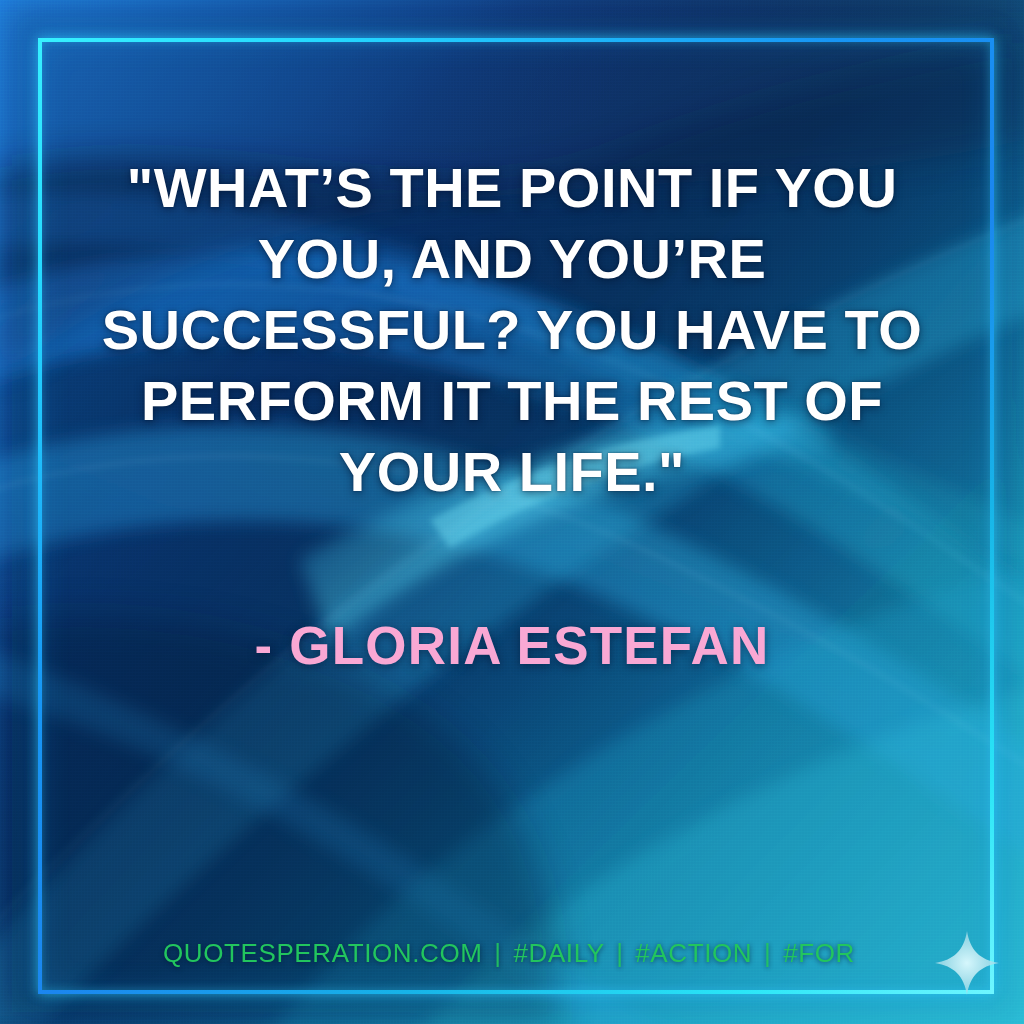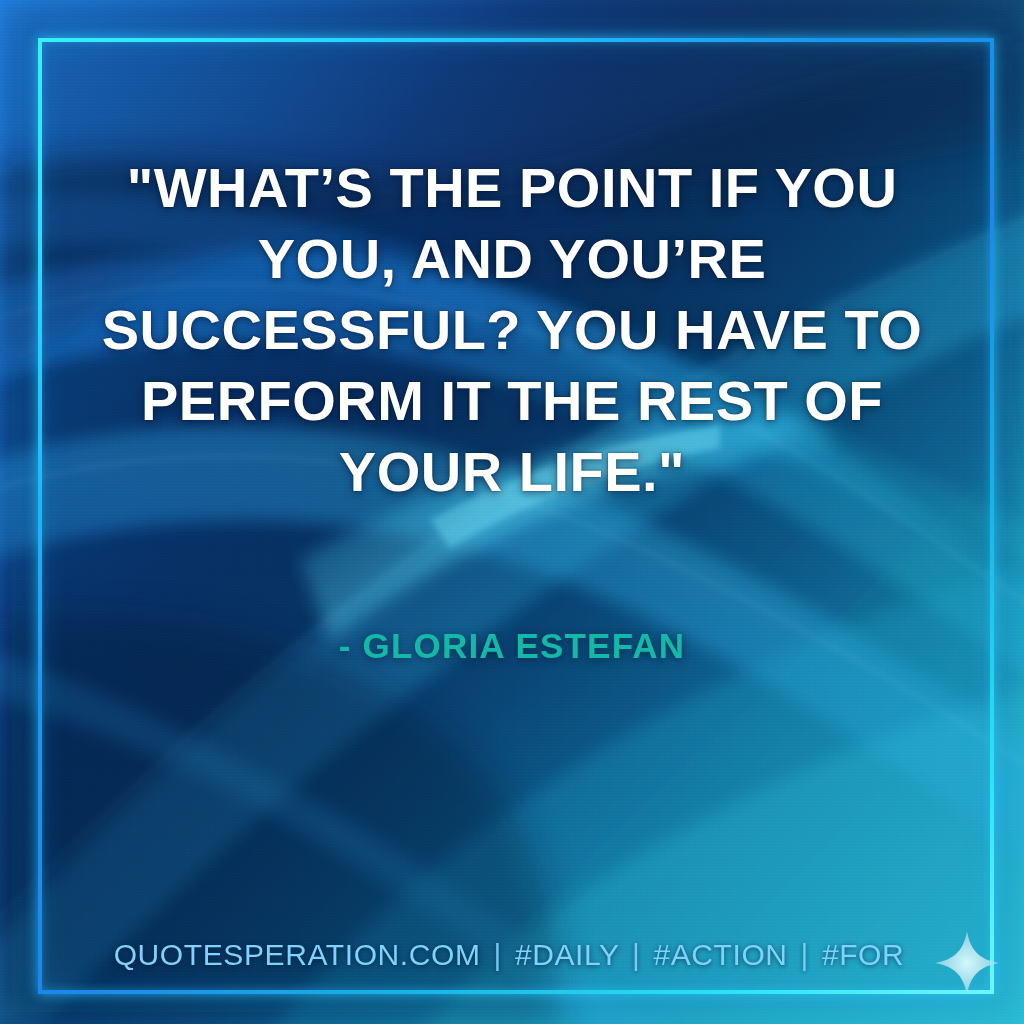--- a/index.html
+++ b/index.html
@@ -97,40 +97,40 @@
     white-space: nowrap;
     text-shadow: 0 2px 9px rgba(2,16,44,.55), 0 0 2px rgba(3,20,50,.6);
   }
 
   .attribution {
     position: absolute;
     left: 96px;
     top: 616px;
     width: 832px;
     text-align: center;
-    color: #14b8a6;
+    color: #f9a8d4;
     font-family: "Liberation Sans", sans-serif;
     font-weight: bold;
-    font-size: 35px;
+    font-size: 53px;
     letter-spacing: 1.2px;
     line-height: 60px;
     text-shadow: 0 2px 9px rgba(2,16,44,.5);
   }
 
   
   .footer {
     position: absolute;
     left: 0;
     top: 938px;
     width: 1018px;
     text-align: center;
-    color: #7dd3fc;
+    color: #22c55e;
     font-family: "Liberation Sans", sans-serif;
     font-weight: normal;
-    font-size: 30px;
+    font-size: 26px;
     letter-spacing: .6px;
     text-shadow: 0 1px 5px rgba(2,20,48,.65);
   }
   .footer .sep { opacity: .9; padding: 0 4px; }
 
   
   .sparkle {
     position: absolute;
     left: 932px;
     top: 928px;

